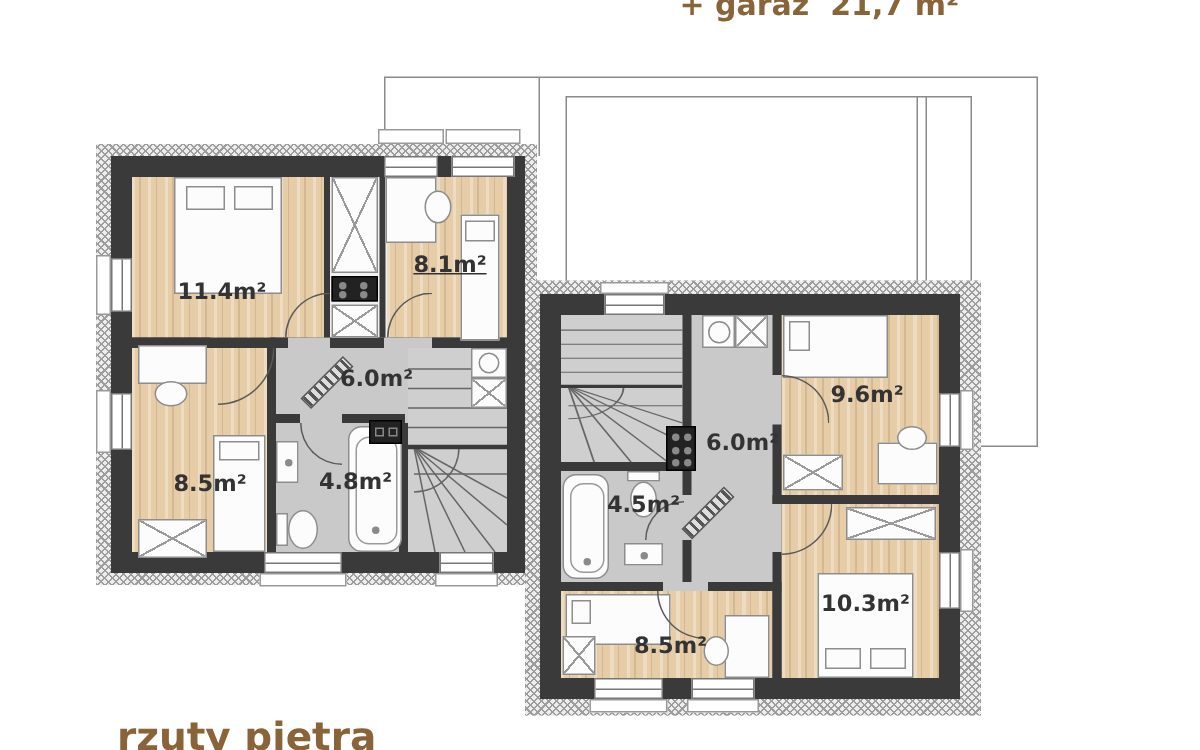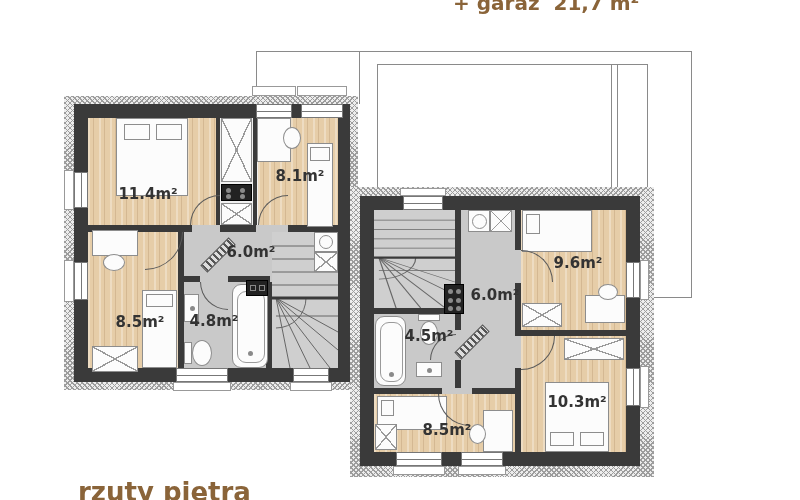--- a/index.html
+++ b/index.html
@@ -144,24 +144,24 @@
     <div class="abs sill" style="left:64px;top:170px;width:10px;height:40px;"></div>
     <div class="abs win win-v" style="left:74px;top:172px;width:14px;height:36px;"></div>
     <div class="abs sill" style="left:64px;top:260px;width:10px;height:42px;"></div>
     <div class="abs win win-v" style="left:74px;top:262px;width:14px;height:38px;"></div>
     <div class="abs win win-h" style="left:176px;top:368px;width:52px;height:14px;"></div>
     <div class="abs sill" style="left:173px;top:382px;width:58px;height:9px;"></div>
     <div class="abs win win-h" style="left:293px;top:368px;width:36px;height:14px;"></div>
     <div class="abs sill" style="left:290px;top:382px;width:42px;height:9px;"></div>
 
     <span class="room-label" style="left:148px;top:194px;">11.4m²</span>
-    <span class="room-label" style="left:300px;top:176px;">8.1m²</span>
+    <span class="room-label" style="left:300px;top:176px;text-decoration:underline;">8.1m²</span>
     <span class="room-label" style="left:251px;top:252px;">6.0m²</span>
     <span class="room-label" style="left:140px;top:322px;">8.5m²</span>
-    <span class="room-label" style="left:214px;top:321px;">4.8m²</span>
+    <span class="room-label" style="left:237px;top:321px;">4.8m²</span>
   </div>
 
   <div>
     <div class="abs hatch" style="left:350px;top:187px;width:304px;height:290px;"></div>
     <div class="abs wall" style="left:360px;top:196px;width:280px;height:270px;"></div>
 
     <div class="abs gfloor" style="left:374px;top:210px;width:147px;height:184px;"></div>
     <div class="abs wood" style="left:521px;top:210px;width:105px;height:120px;"></div>
     <div class="abs wood" style="left:521px;top:336px;width:105px;height:116px;"></div>
     <div class="abs wood" style="left:374px;top:394px;width:141px;height:58px;"></div>

